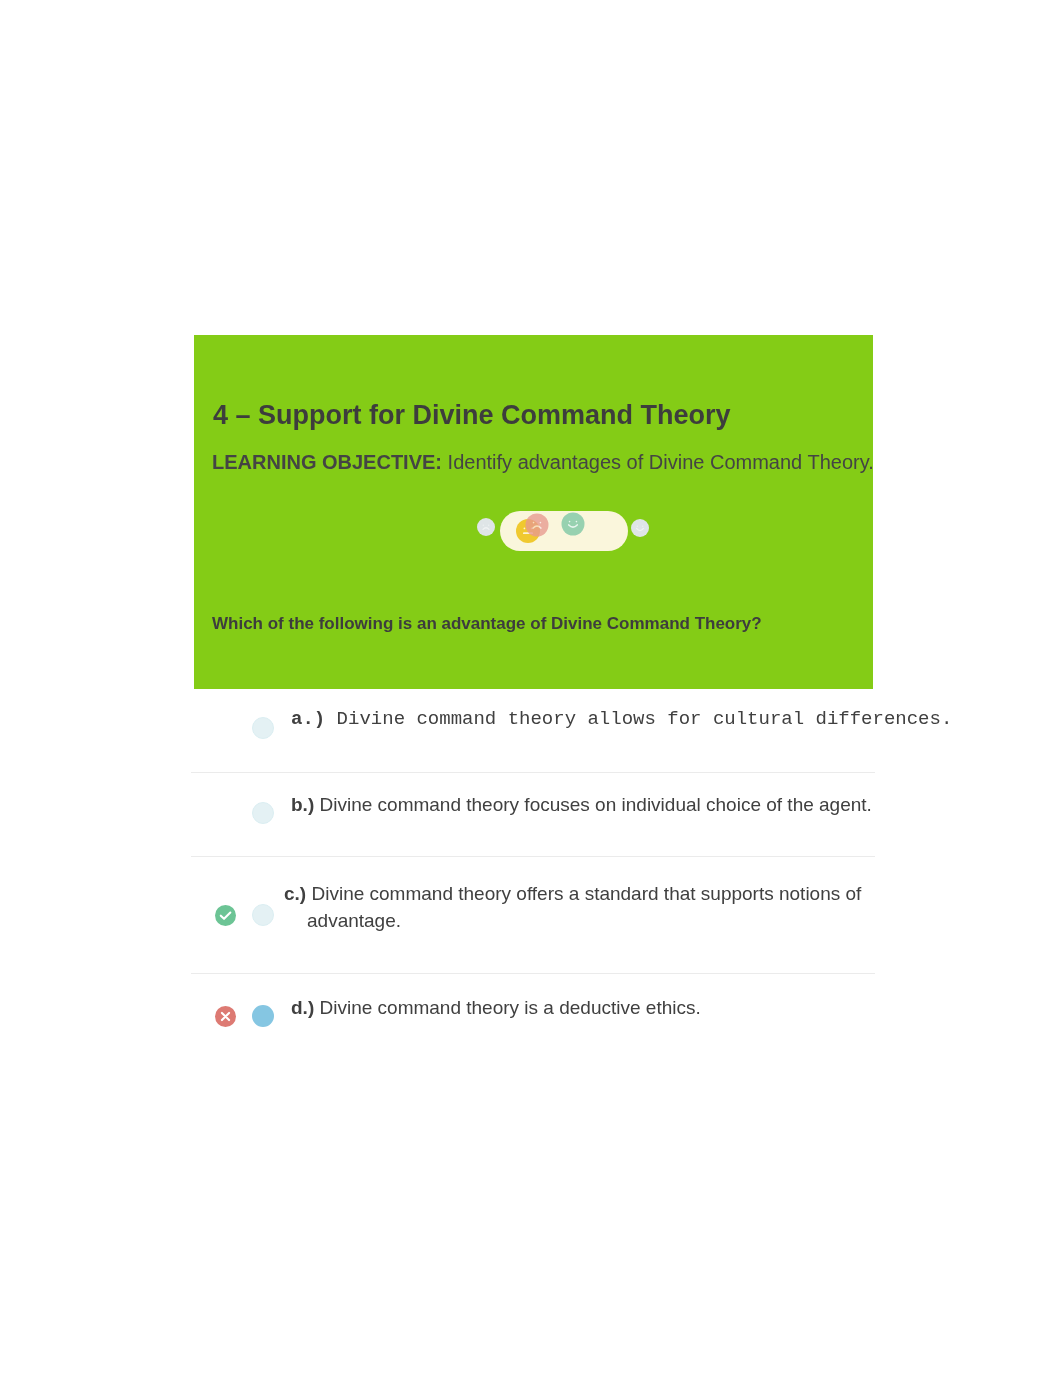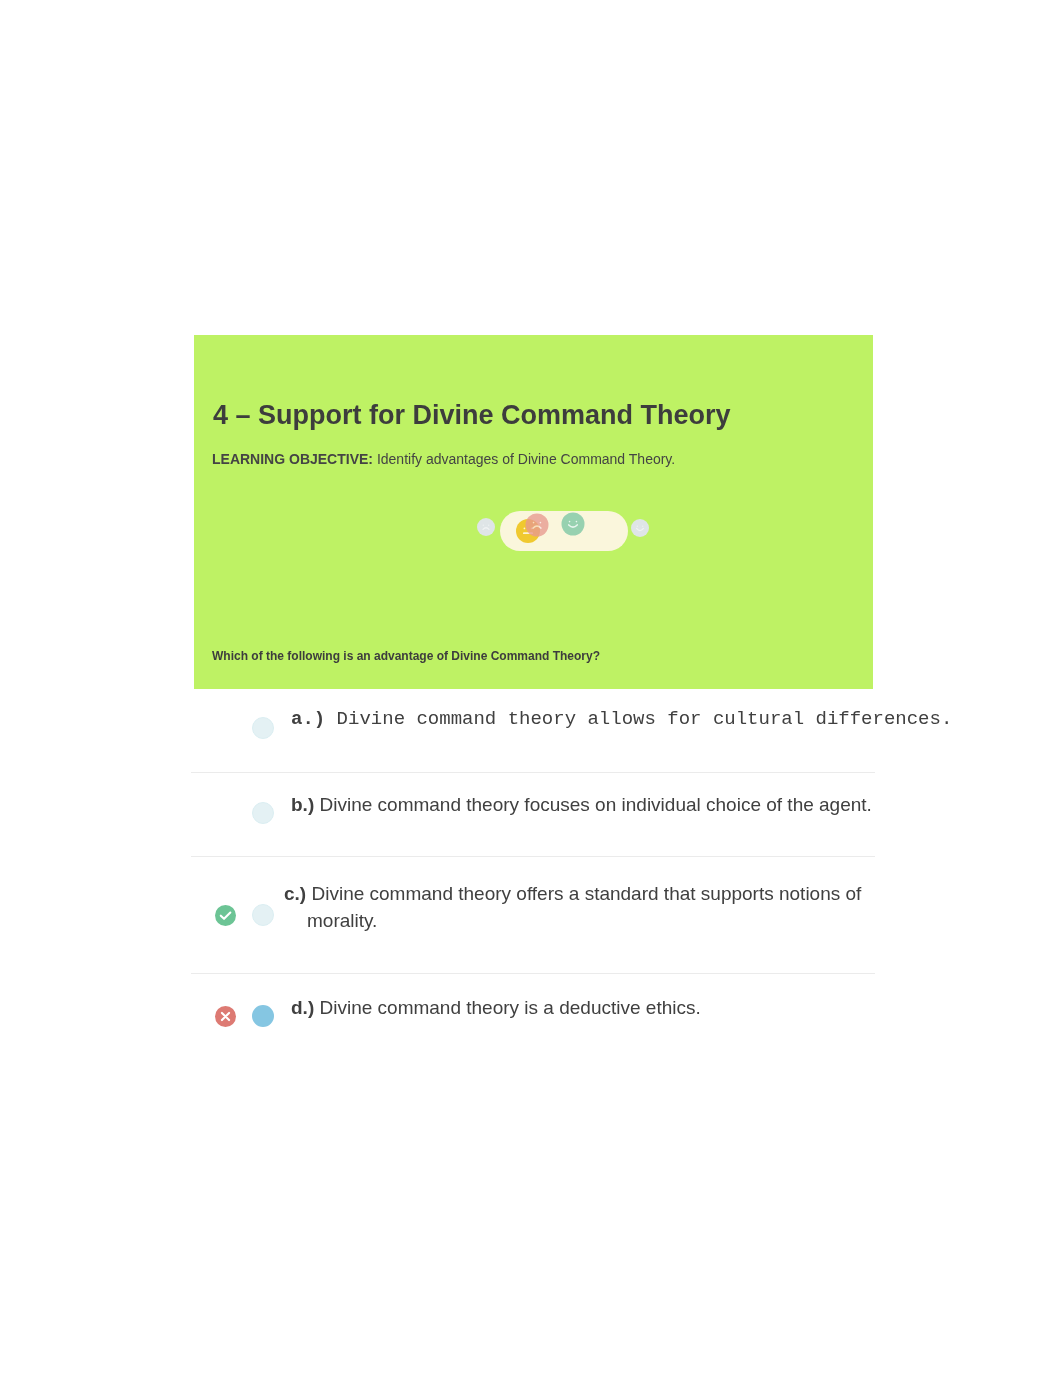--- a/index.html
+++ b/index.html
@@ -1,24 +1,24 @@
 <!DOCTYPE html>
 <html><head>
 <meta charset="utf-8">
 <style>
   html,body{margin:0;padding:0;background:#ffffff;}
   body{width:1062px;height:1377px;font-family:"Liberation Sans",sans-serif;}
   .page{position:absolute;left:0;top:0;width:1062px;height:1377px;overflow:hidden;background:#fff;}
 
   
-  .card{position:absolute;left:194px;top:335px;width:679px;height:354px;background:#bef264;text-decoration:underline;}
+  .card{position:absolute;left:194px;top:335px;width:679px;height:354px;background:#84cc16;text-decoration:underline;}
   .qtitle{position:absolute;left:19px;top:65px;font-size:27px;font-weight:bold;color:#3d3d3d;white-space:nowrap;}
-  .objective{position:absolute;left:18px;top:116px;font-size:14px;color:#444;white-space:nowrap;}
+  .objective{position:absolute;left:18px;top:116px;font-size:20px;color:#444;white-space:nowrap;}
   .objective b{font-weight:bold;}
-  .qtext{position:absolute;left:18px;top:279px;font-size:12px;font-weight:bold;color:#3d3d3d;white-space:nowrap;margin-top:35px;}
+  .qtext{position:absolute;left:18px;top:279px;font-size:17px;font-weight:bold;color:#3d3d3d;white-space:nowrap;}
 
   
   .rating{position:absolute;left:273px;top:505px;width:200px;height:50px;}
   .rate{position:absolute;top:0;width:50px;height:50px;}
 
   
   .answers{position:absolute;left:0;top:0;width:1062px;}
   .sep{position:absolute;left:191px;width:684px;height:1px;background:#ebebeb;}
   .mark{position:absolute;width:21px;height:21px;}
   .radio{position:absolute;width:22px;height:22px;border-radius:50%;box-sizing:border-box;}
@@ -93,21 +93,21 @@
         <span class="ln"><b>b.)</b> Divine command theory focuses on individual choice of the agent.</span>
       </div>
       <div class="arow" style="position: absolute; left: 191px; top: 857px; width: 684px; height: 116px;"></div>
       <span class="mark" style="left: 215px; top: 904.5px;"><svg width="21" height="21" viewBox="0 0 20 20">
           <circle cx="10" cy="10" r="10" fill="#6cc495"></circle>
           <path d="M5.5 10.2 L8.6 13.2 L14.6 7.2" stroke="#fff" stroke-width="2" fill="none" stroke-linecap="round" stroke-linejoin="round"></path>
         </svg></span>
       <span class="radio" style="left: 252px; top: 904px; background: rgb(228, 241, 244); border: 1px solid rgb(219, 238, 242);"></span>
       <div class="atext" style="left: 284px; top: 879.5px;">
         <span class="ln"><b>c.)</b> Divine command theory offers a standard that supports notions of</span>
-        <span class="ln ln2">morality.</span>
+        <span class="ln ln2">advantage.</span>
       </div>
       <div class="arow" style="position: absolute; left: 191px; top: 974px; width: 684px; height: 84px;"></div>
       <span class="mark" style="left: 215px; top: 1005.5px;"><svg width="21" height="21" viewBox="0 0 20 20">
           <circle cx="10" cy="10" r="10" fill="#dd7a73"></circle>
           <path d="M6.6 6.6 L13.4 13.4 M13.4 6.6 L6.6 13.4" stroke="#fff" stroke-width="2" fill="none" stroke-linecap="round"></path>
         </svg></span>
       <span class="radio" style="left: 252px; top: 1005px; background: rgb(133, 198, 226);"></span>
       <div class="atext" style="left: 291px; top: 993.5px; text-align: center;">
         <span class="ln"><b>d.)</b> Divine command theory is a deductive ethics.</span>
       </div>

